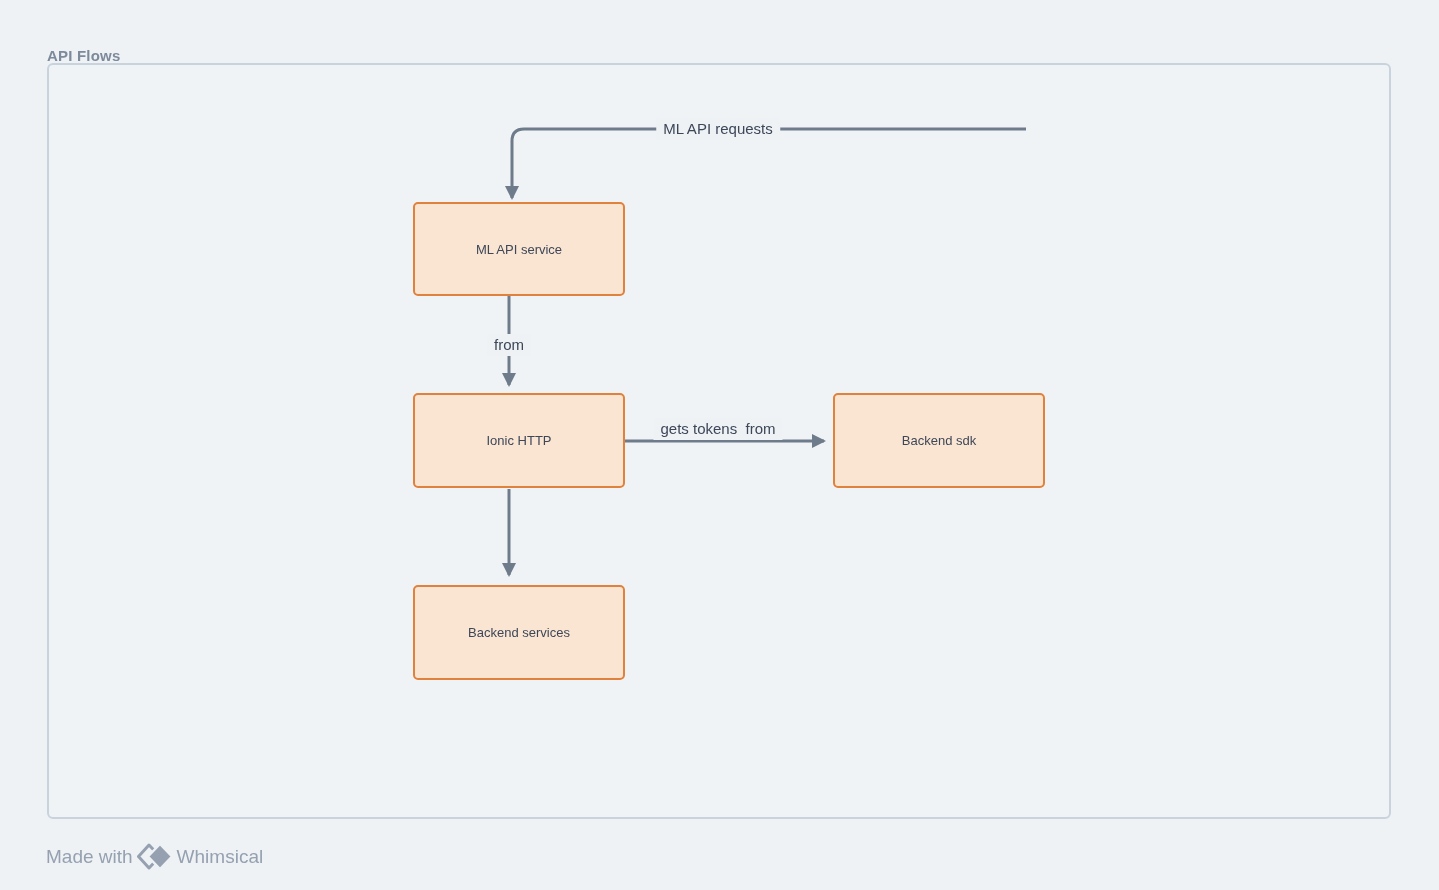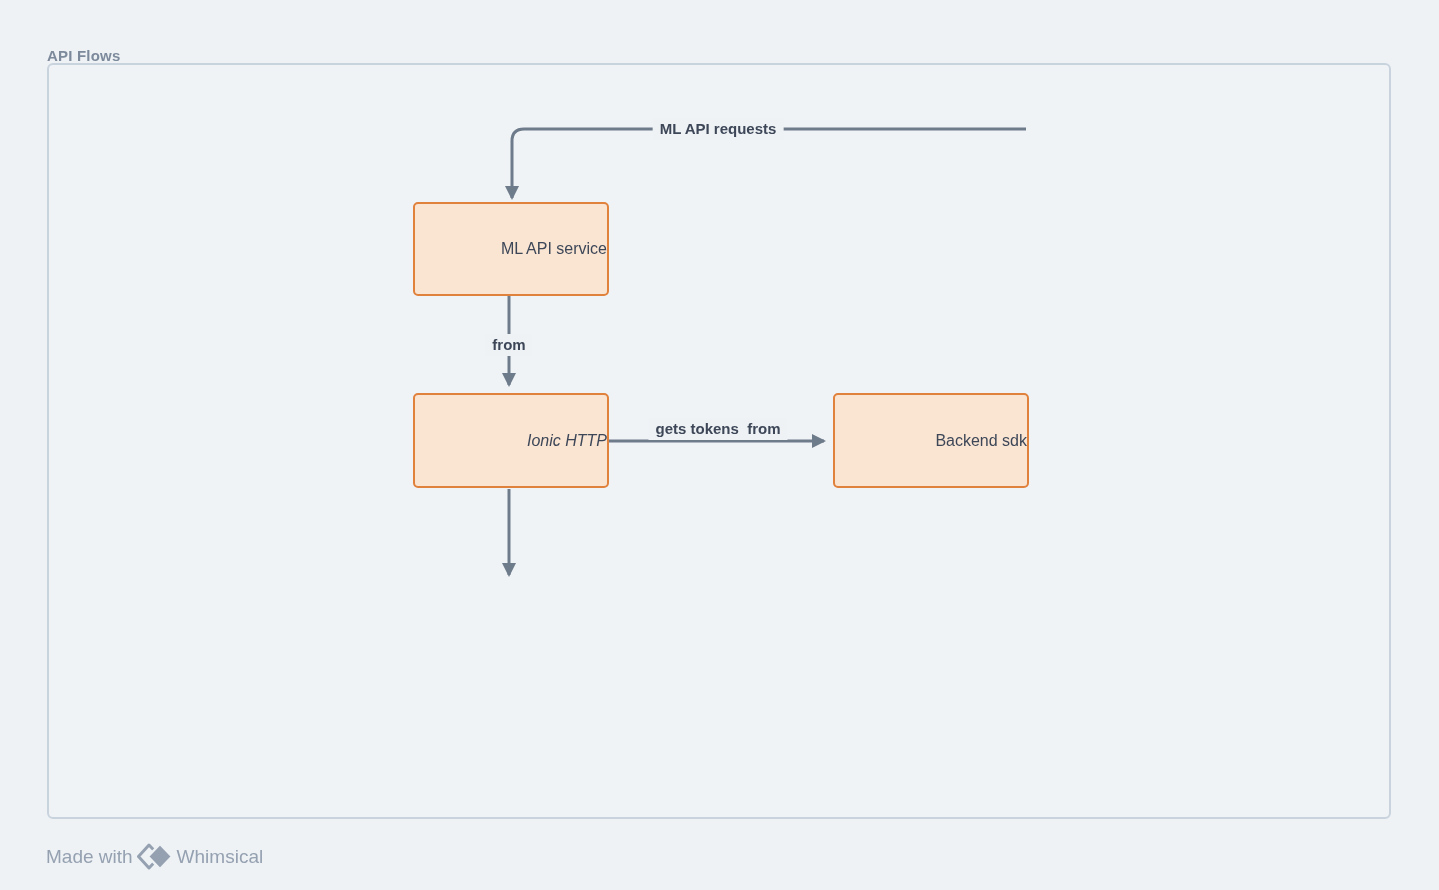--- a/index.html
+++ b/index.html
@@ -43,35 +43,34 @@
   svg.connectors .head{fill:var(--connector);}
 
   
   .edge-label{
     position:absolute;transform:translate(-50%,-50%);
     background:var(--page-bg);
     padding:2px 7px;
     font-size:15px;line-height:18px;
     color:var(--node-text);
     white-space:pre;
-    font-weight:bold;
   }
 
   
   .node{
-    position:absolute;width:196px;height:95px;
+    position:absolute;width:212px;height:95px;
     background:var(--node-fill);
     border:2px solid var(--node-border);
     border-radius:5px;
-    display:flex;align-items:center;justify-content:flex-end;
-    font-size:16px;color:var(--node-text);
+    display:flex;align-items:center;justify-content:center;
+    font-size:13px;color:var(--node-text);
     text-align:center;
   }
   .node-ml-api-service{left:413px;top:202px;height:94px;}
-  .node-ionic-http{left:413px;top:393px;font-style:italic;}
+  .node-ionic-http{left:413px;top:393px;}
   .node-sunbird-sdk{left:833px;top:393px;}
   .node-backend-services{left:413px;top:585px;}
 
   
   .footer{
     position:absolute;left:46px;top:841px;
     display:flex;align-items:center;gap:4px;
     font-size:19px;color:var(--footer-text);
     font-weight:500;
   }
@@ -107,20 +106,23 @@
 
   <div class="node node-ml-api-service">
     <span>ML API service</span>
   </div>
   <div class="node node-ionic-http">
     <span>Ionic HTTP</span>
   </div>
   <div class="node node-sunbird-sdk">
     <span>Backend sdk</span>
   </div>
+  <div class="node node-backend-services">
+    <span>Backend services</span>
+  </div>
 
   <div class="footer">
     <span>Made with</span>
     <svg class="logo" width="36" height="32" viewBox="0 0 36 32" xmlns="http://www.w3.org/2000/svg">
 
       <path d="M12,4 L23,15.5 L12,27 L1.5,15.5 Z" fill="none" stroke="#95a1b1" stroke-width="3" stroke-linejoin="round"></path>
 
       <path d="M23,3 L35,15.5 L23,28 L11,15.5 Z" fill="#95a1b1" stroke="#eef2f5" stroke-width="2.5" stroke-linejoin="round"></path>
     </svg>
     <span>Whimsical</span>

